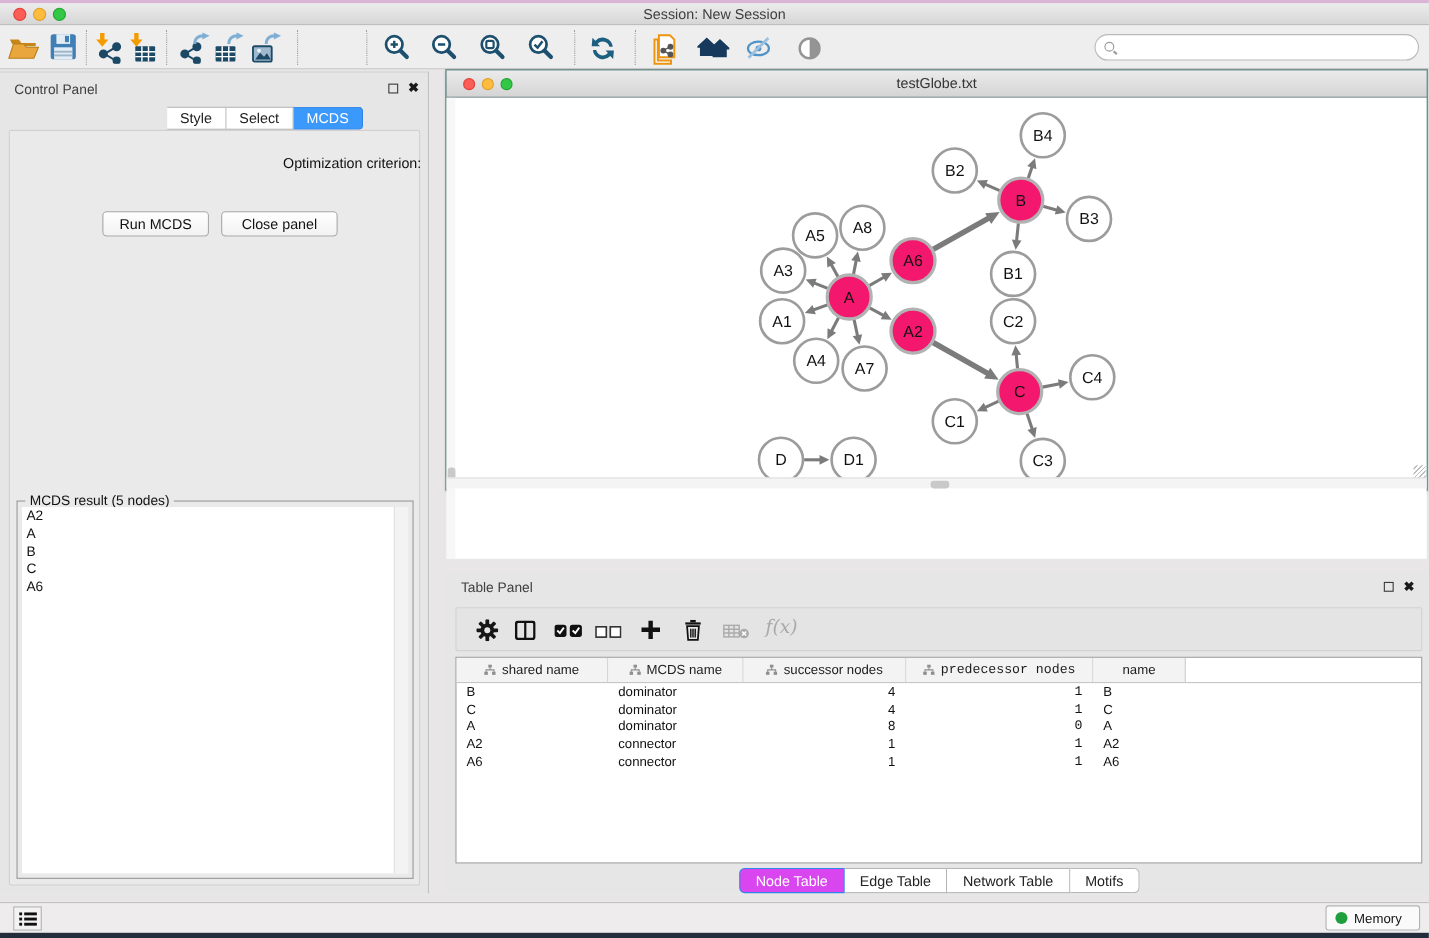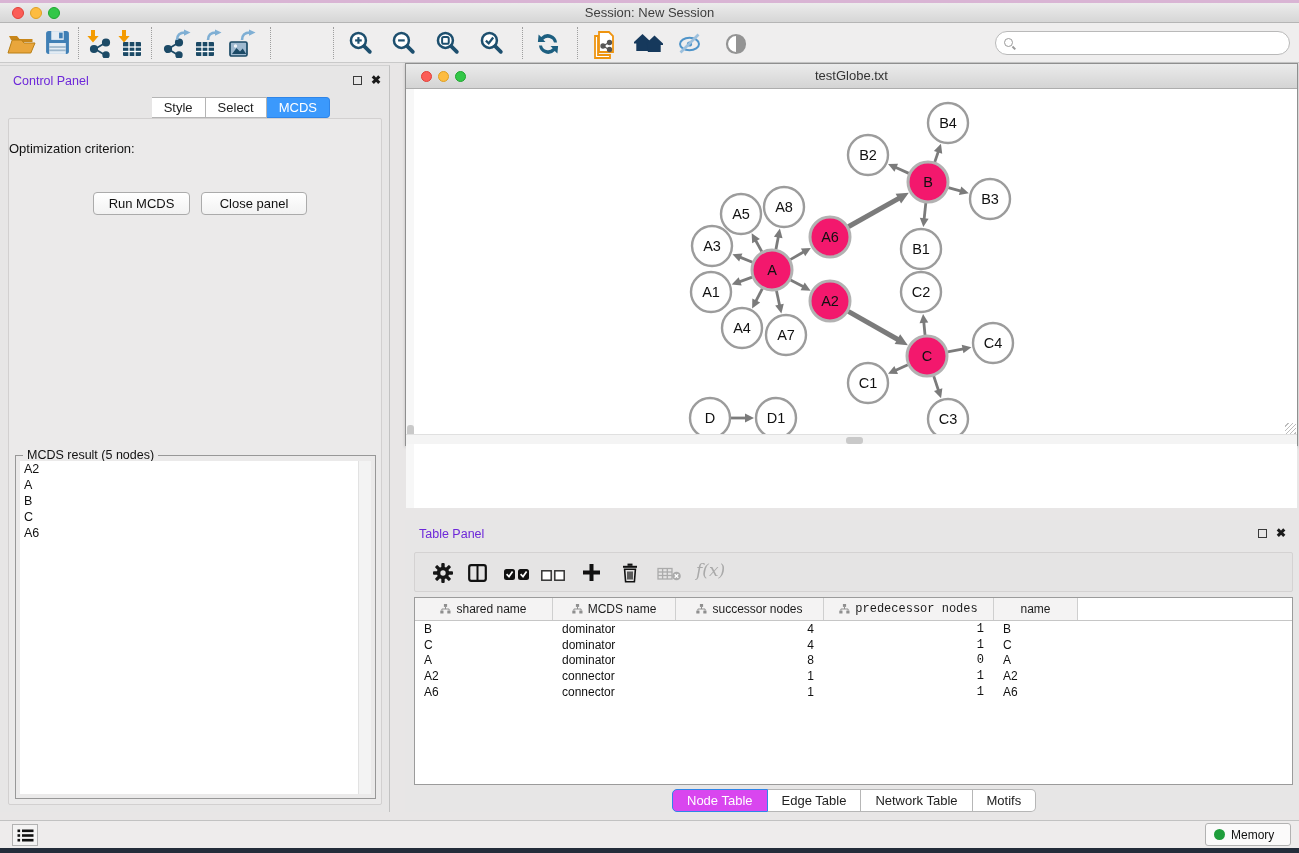--- a/index.html
+++ b/index.html
@@ -30,35 +30,35 @@
   #search-box .mag { position:absolute; left:8px; top:6px; width:9px; height:9px;
     border:1.6px solid #9a9a9a; border-radius:50%; }
   #search-box .mag::after { content:""; position:absolute; left:7px; top:8px; width:4px; height:1.6px;
     background:#9a9a9a; transform:rotate(45deg); }
   #search-box input { position:absolute; left:22px; top:1px; width:265px; height:20px; border:none;
     outline:none; font-size:12px; background:transparent; }
 
   
   #control-panel { left:0; top:65px; width:390px; height:747px; background:#e7e6e6;
     border-right:1px solid #c2c2c2; border-top:1px solid #d2d2d2; }
-  .panel-title { font-size:12.5px; color:#6d28d9; }
+  .panel-title { font-size:12.5px; color:#404040; }
   .win-btns { position:absolute; display:flex; gap:9px; align-items:center; }
   .float-ico { width:9px; height:9px; border:1.5px solid #3a3a3a; display:inline-block; }
   .close-ico { font-size:12px; color:#1a1a1a; font-weight:bold; line-height:10px; }
 
   #cp-tabs { position:absolute; left:78px; top:31px; display:flex; height:21px; }
   .cp-tab { background:#fff; border:1px solid #b4b4b4; border-left:none; font-size:13px; color:#222;
     padding:0 12px; line-height:19px; cursor:pointer; }
   .cp-tab:first-child { border-left:1px solid #b4b4b4; border-radius:4px 0 0 4px;margin-top:44px; }
   .cp-tab:last-child { border-radius:0 4px 4px 0; }
   .cp-tab.sel { background:#3b99fc; border-color:#2f85e8; color:#fff; }
 
   #cp-box { position:absolute; left:8px; top:52px; width:374px; height:687px; background:#ebeaea;
     border:1px solid #d2d0d0; border-radius:2px; }
-  #opt-label { position:absolute; left:0; top:22px; width:374px; text-align:left; font-size:13px; color:#111; }
+  #opt-label { position:absolute; left:0; top:22px; width:374px; text-align:right; font-size:13px; color:#111; }
   #criterion-select { position:absolute; left:34px; top:39px; width:314px; height:24px; background:#fff;
     border:1px solid #ababab; border-radius:4px; cursor:pointer; }
   #criterion-select .val { position:absolute; left:9px; top:4px; font-size:13px; color:#111; }
   #criterion-select .spin { position:absolute; right:1px; top:1px; width:20px; height:20px; border-radius:3px;
     background:linear-gradient(#6eb1f9,#3186f4); }
   .spin .up, .spin .dn { position:absolute; left:5px; width:0; height:0; border-left:5px solid transparent; border-right:5px solid transparent; }
   .spin .up { top:3px; border-bottom:5px solid #fff; }
   .spin .dn { bottom:3px; border-top:5px solid #fff; }
   .cp-btn { position:absolute; top:73px; height:23px; background:linear-gradient(#ffffff,#f2f2f2);
     border:1px solid #ababab; border-radius:4px; font-size:13px; color:#111; text-align:center; line-height:21px; cursor:pointer; }

